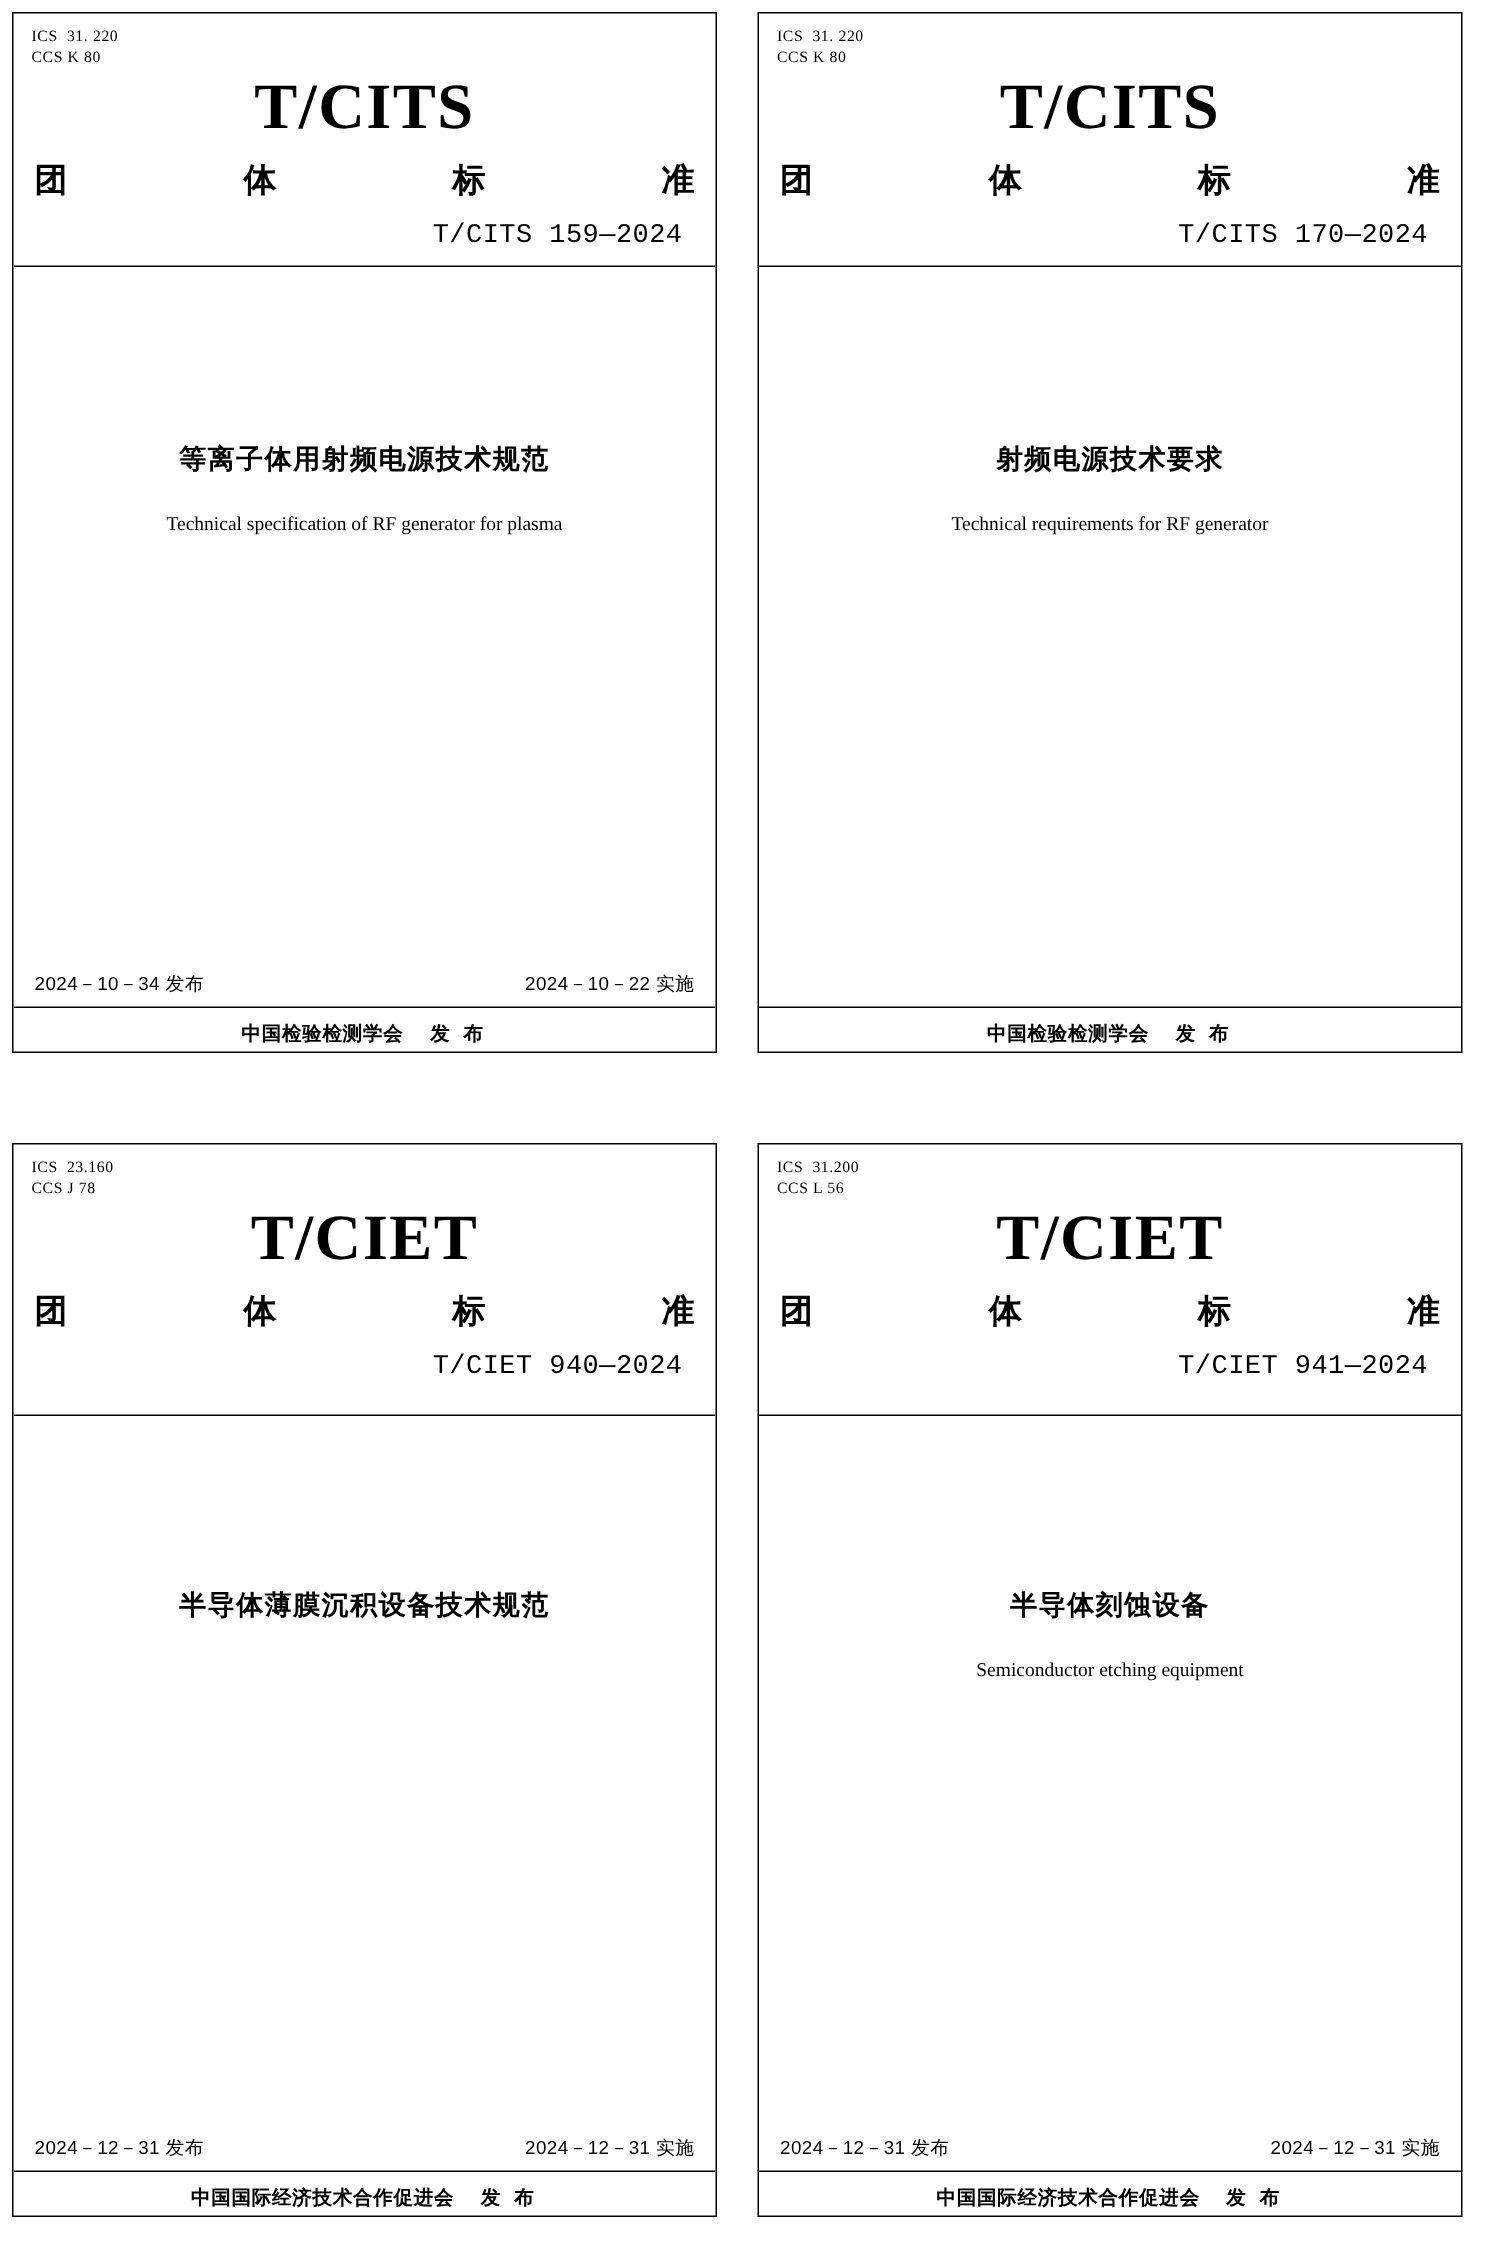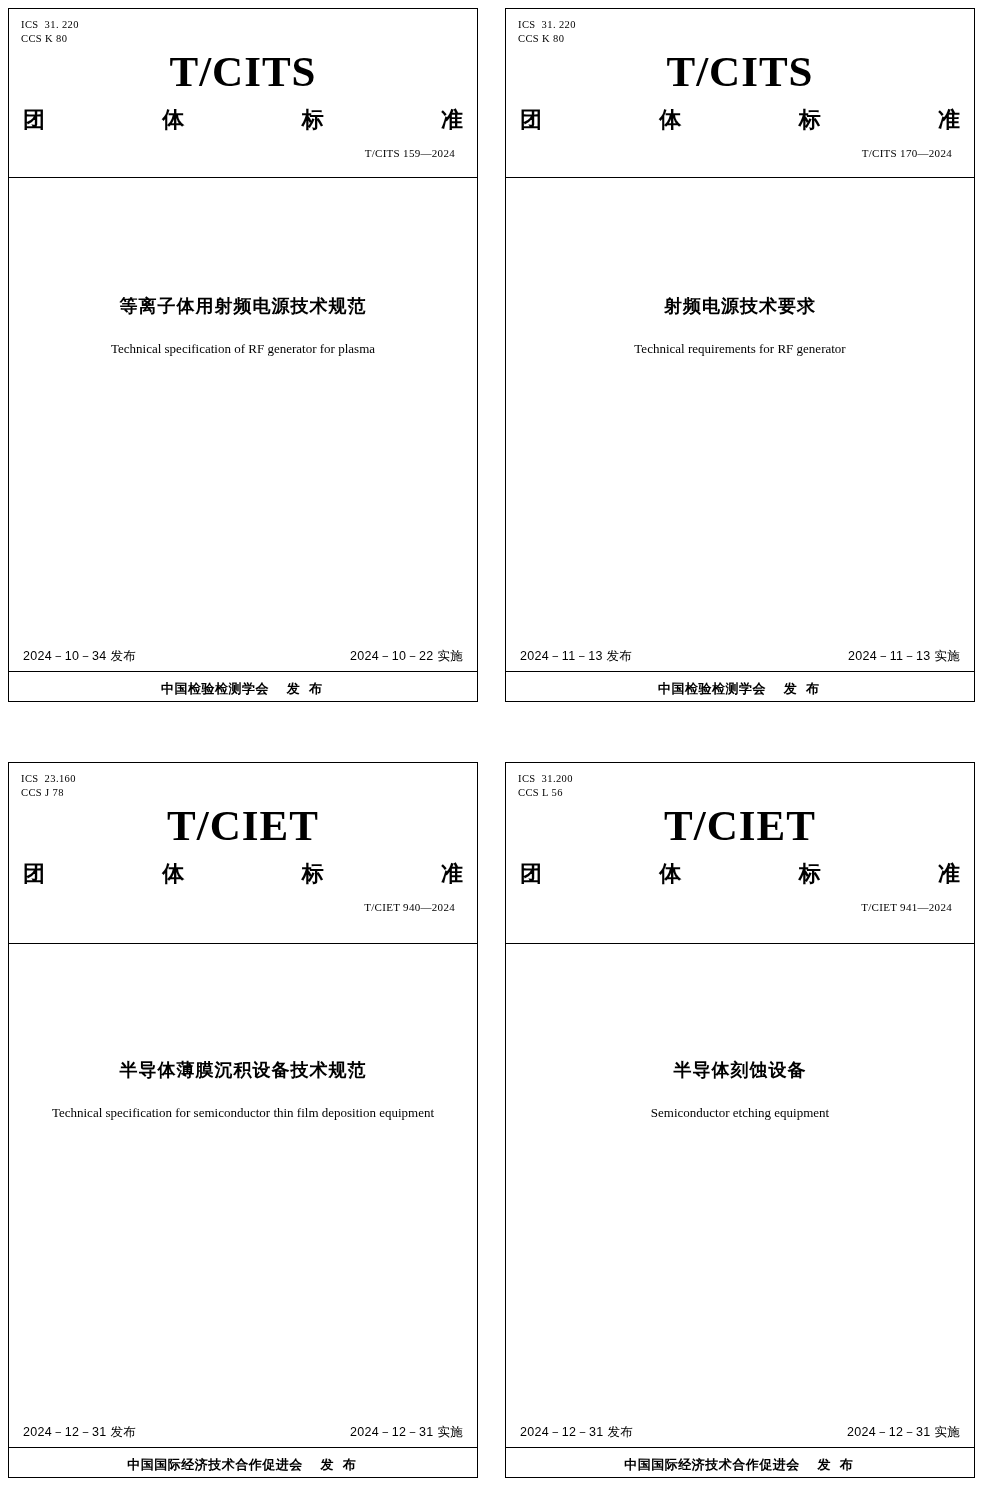--- a/index.html
+++ b/index.html
@@ -79,22 +79,22 @@
     font-family: "Liberation Sans", sans-serif;
     font-weight: bold;
     font-size: 22px;
     letter-spacing: 0px;
   }
 
   .std-no {
     position: absolute;
     top: 138px;
     right: 22px;
-    font-family: Liberation Serif, serif;
-    font-size: 11px;
+    font-family: Liberation Mono, monospace;
+    font-size: 18px;
     letter-spacing: 0.3px;
     margin-left: 35px;
   }
 
   .rule-top {
     position: absolute;
     left: 0;
     right: 0;
     height: 0;
     border-top: 1.2px solid #000;
@@ -212,24 +212,20 @@
         <div class="tuanti">
           <span>团</span>
           <span>体</span>
           <span>标</span>
           <span>准</span>
         </div>
         <div class="std-no">T/CITS 170—2024</div>
         <div class="rule-top"></div>
         <div class="title-cn">射频电源技术要求</div>
         <div class="title-en">Technical requirements for RF generator</div>
-        <div class="dates">
-          <span>2024－11－13 发布</span>
-          <span>2024－11－13 实施</span>
-        </div>
         <div class="rule-bottom"></div>
         <div class="issuer">
           <span>中国检验检测学会</span>
           <span class="pub">发 布</span>
         </div>
       </div>
     </div>
 
     <div class="cell">
       <div class="cover c3">
@@ -242,21 +238,20 @@
         </div>
         <div class="tuanti">
           <span>团</span>
           <span>体</span>
           <span>标</span>
           <span>准</span>
         </div>
         <div class="std-no">T/CIET 940—2024</div>
         <div class="rule-top"></div>
         <div class="title-cn">半导体薄膜沉积设备技术规范</div>
-        <div class="title-en">Technical specification for semiconductor thin film deposition equipment</div>
         <div class="dates">
           <span>2024－12－31 发布</span>
           <span>2024－12－31 实施</span>
         </div>
         <div class="rule-bottom"></div>
         <div class="issuer">
           <span>中国国际经济技术合作促进会</span>
           <span class="pub">发 布</span>
         </div>
       </div>

